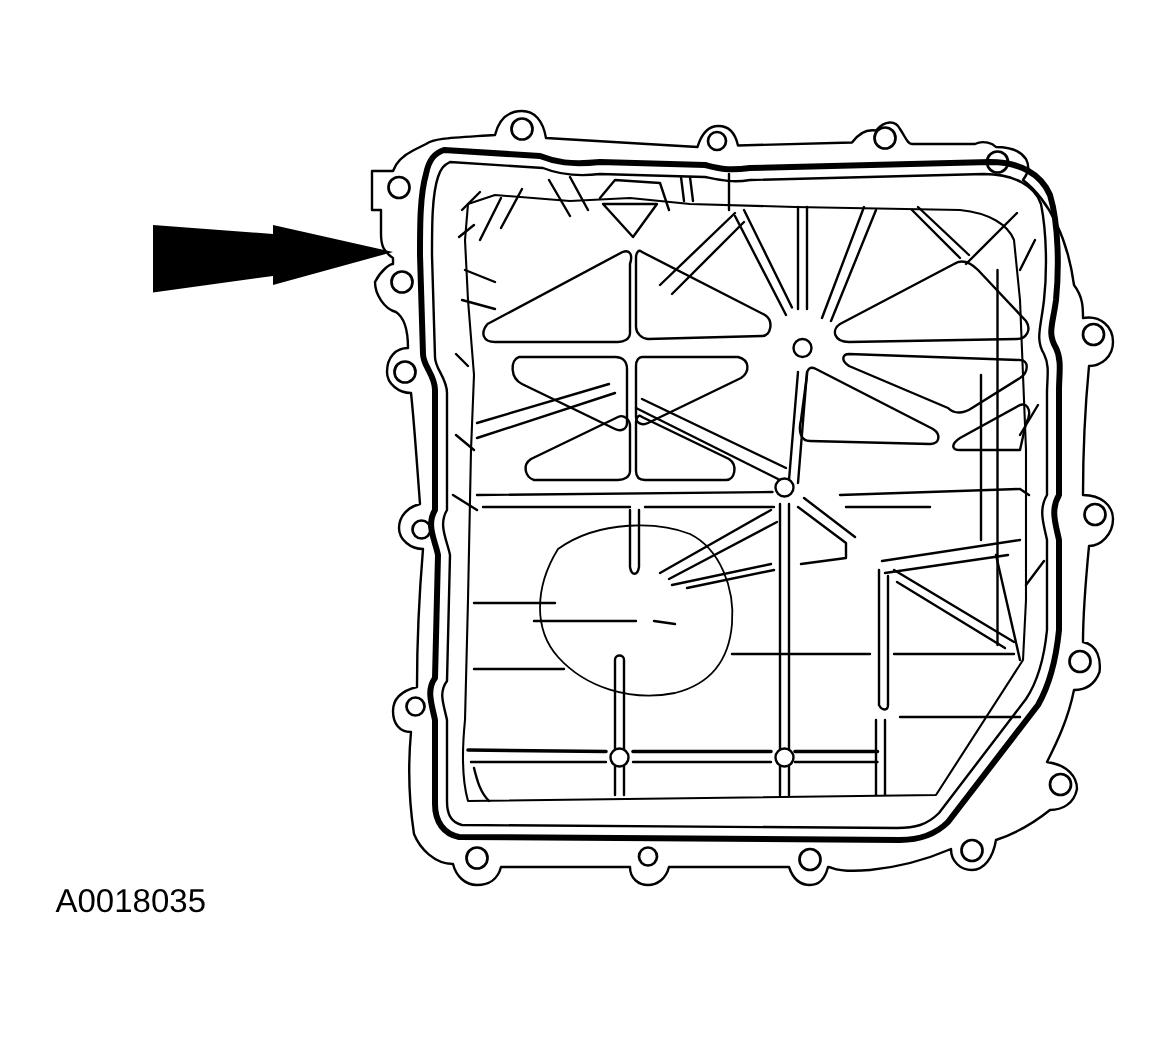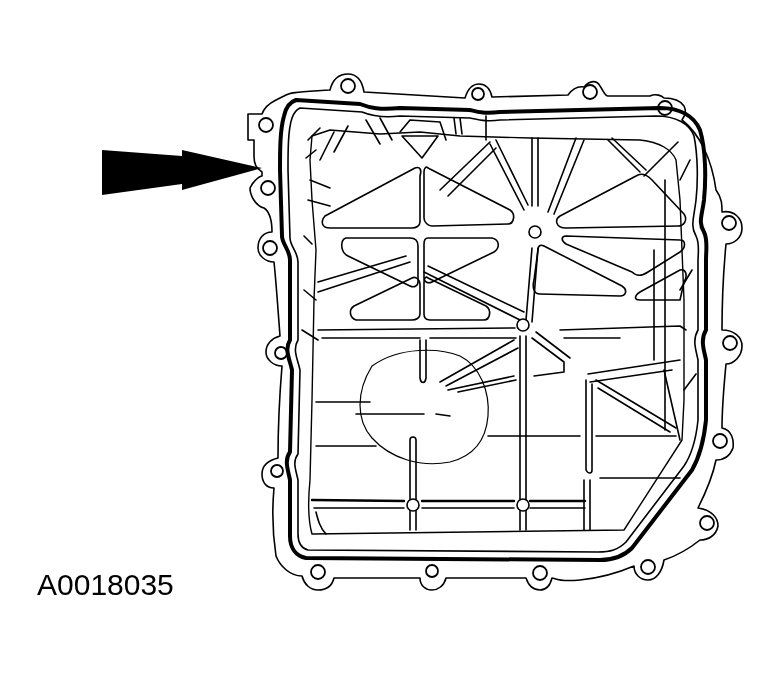--- a/index.html
+++ b/index.html
@@ -1,18 +1,18 @@
 <!DOCTYPE html>
 <html><head>
 <meta charset="utf-8">
 <style>
   html, body { margin: 0; padding: 0; background: #ffffff; }
   body { width: 783px; height: 691px; position: relative; overflow: hidden; font-family: "Liberation Sans", sans-serif; }
   #diagram { position: absolute; left: 0; top: 0; width: 783px; height: 691px; }
-  .figure-id { position: absolute; left: 37px; top: 568px; font-size: 30px; color: #000; letter-spacing: 0px; font-family: "Liberation Sans", sans-serif; }
+  .figure-id { position: absolute; left: 37px; top: 588px; font-size: 22px; color: #000; letter-spacing: 0px; font-family: "Liberation Sans", sans-serif; }
   .ln { fill: none; stroke: #000; stroke-linejoin: round; stroke-linecap: round; }
 </style>
 </head>
 <body>
 
 <svg id="diagram" viewBox="0 0 783 691" xmlns="http://www.w3.org/2000/svg">
 
   <g>
     <polygon points="102,150 182,156 182,150 262,168 182,190 182,184 102,195" fill="#000"></polygon>
   </g>

